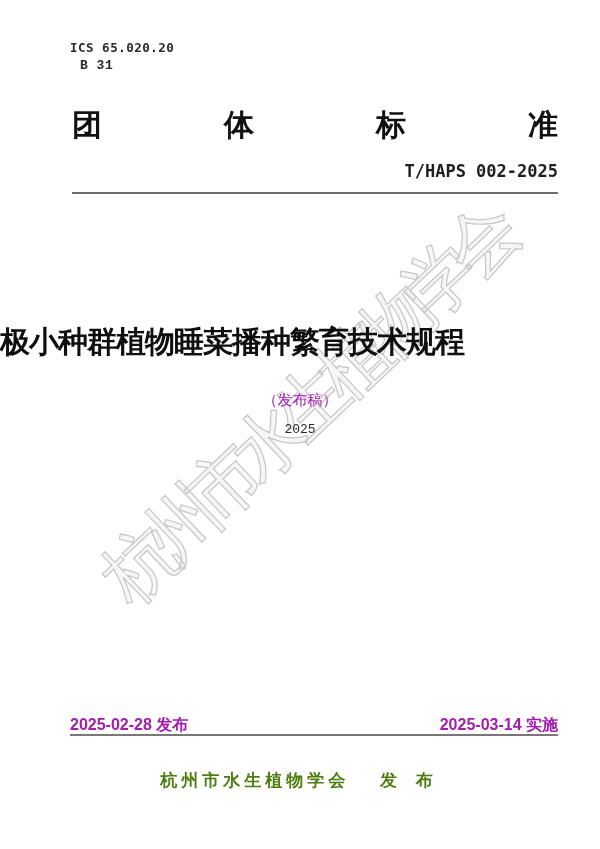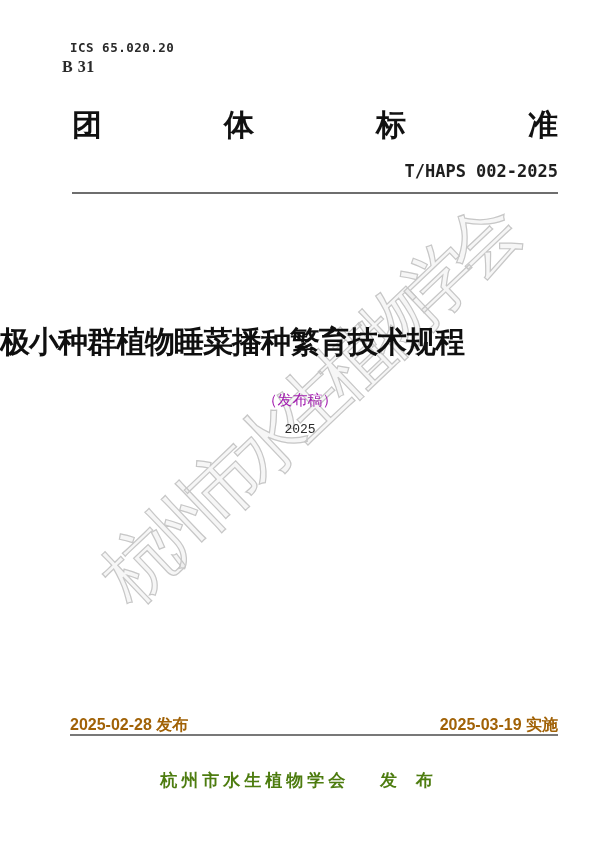--- a/index.html
+++ b/index.html
@@ -23,24 +23,24 @@
     left: 70px;
     top: 40px;
     font-family: "DejaVu Sans Mono", "Liberation Mono", monospace;
     font-size: 12.5px;
     font-weight: bold;
     color: #2a2a2a;
     letter-spacing: 0.5px;
   }
   .category-code {
     position: absolute;
-    left: 62px;
+    left: 80px;
     top: 58px;
-    font-family: Liberation Serif, serif;
-    font-size: 16px;
+    font-family: Liberation Mono, monospace;
+    font-size: 13px;
     font-weight: bold;
     color: #2a2a2a;
     letter-spacing: 0.5px;
   }
 
   
   .standard-type {
     position: absolute;
     left: 72px;
     top: 108px;
@@ -137,21 +137,21 @@
 
   .dates-row {
     position: absolute;
     left: 70px;
     top: 715px;
     width: 488px;
     display: flex;
     justify-content: space-between;
     font-size: 16px;
     font-weight: bold;
-    color: #a16207;
+    color: #a21caf;
   }
 
   .publisher-row {
     position: absolute;
     left: 0;
     top: 769px;
     width: 100%;
     text-align: center;
     font-size: 17px;
     font-weight: bold;
@@ -188,21 +188,21 @@
   <div class="watermark">杭州市水生植物学会</div>
 
   <h1 class="doc-title">极小种群植物睡菜播种繁育技术规程</h1>
 
   <div class="draft-note">（发布稿）</div>
 
   <div class="year-label">2025</div>
 
   <div class="dates-row">
     <span>2025-02-28 发布</span>
-    <span>2025-03-19 实施</span>
+    <span>2025-03-14 实施</span>
   </div>
 
   <div class="rule rule-bottom"></div>
 
   <div class="publisher-row">
     <span class="publisher-name">杭州市水生植物学会</span>
     <span class="publish-action">发 布</span>
   </div>
 
 </div>

